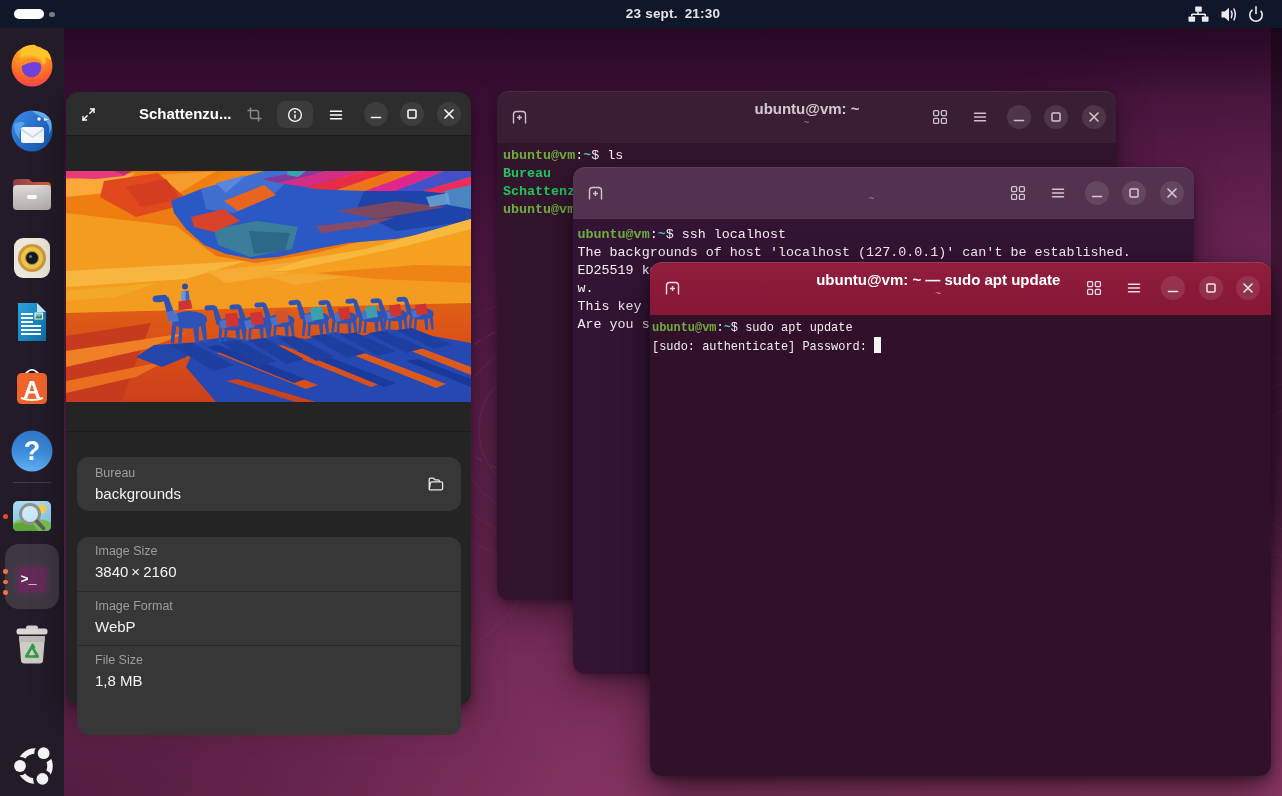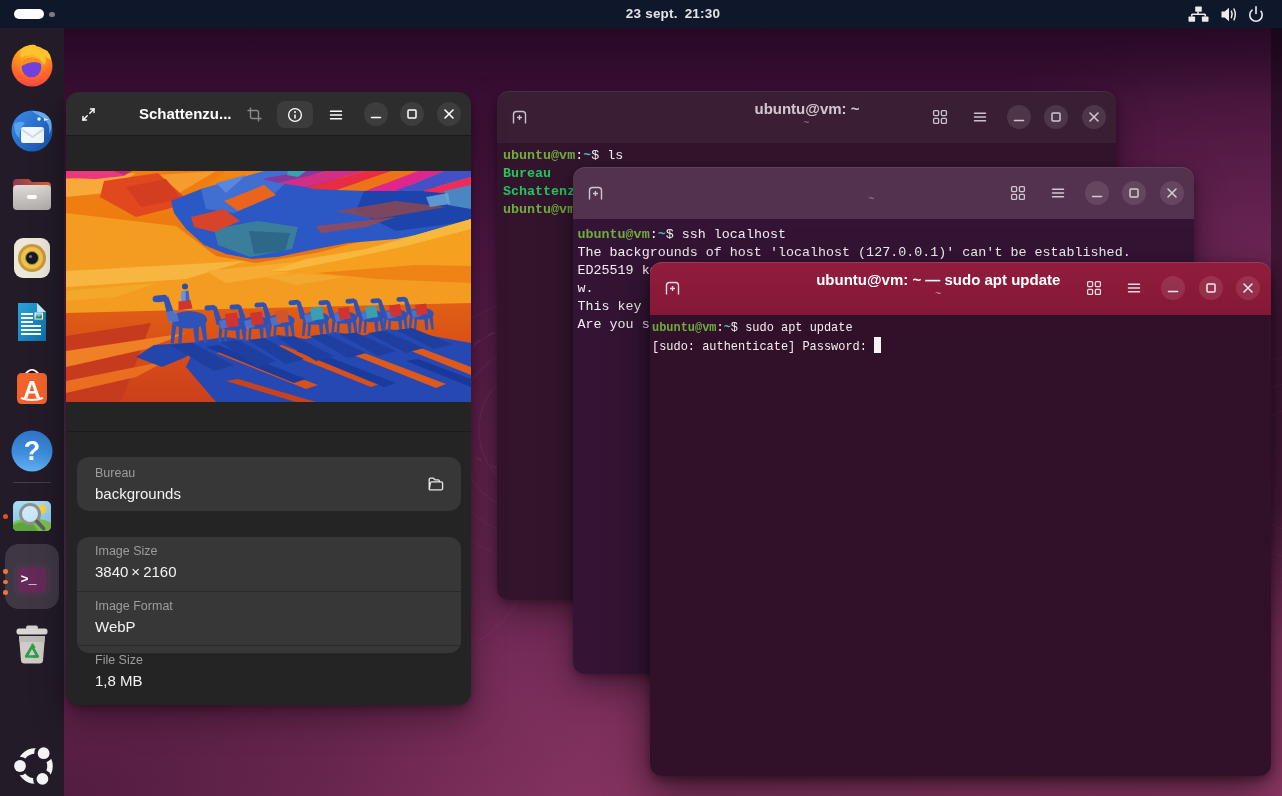--- a/index.html
+++ b/index.html
@@ -390,21 +390,21 @@
       </g>
     </svg>
     <div id="vprops">
       <div class="card" style="top:25px; height:54px;">
         <div class="clabel" style="top:9px;">Bureau</div>
         <div class="cvalue" style="top:28px;">backgrounds</div>
         <svg style="position:absolute; right:17px; top:20px;" width="16" height="14" viewBox="0 0 16 14">
             <path d="M1.2,12.8 V2.6 Q1.2,1.2 2.6,1.2 H5.4 L7,2.8 H10 Q11.4,2.8 11.4,4.2 V4.8 M1.2,12.8 H13.2 Q14.6,12.8 14.6,11.4 V6.2 Q14.6,4.8 13.2,4.8 H3.8 Q2.6,4.8 2.4,6 L1.2,12.8" fill="none" stroke="#e8e8e8" stroke-width="1.3" stroke-linejoin="round"></path>
           </svg>
       </div>
-      <div class="card" style="top:105px; height:116px;">
+      <div class="card" style="top:105px; height:198px;">
         <div class="crow" style="height:54px;">
           <div class="clabel" style="top:7px;">Image Size</div>
           <div class="cvalue" style="top:26px;">3840 × 2160</div>
         </div>
         <div class="crow" style="height:54px;">
           <div class="clabel" style="top:7px;">Image Format</div>
           <div class="cvalue" style="top:26px;">WebP</div>
         </div>
         <div class="crow" style="height:53px;">
           <div class="clabel" style="top:7px;">File Size</div>

